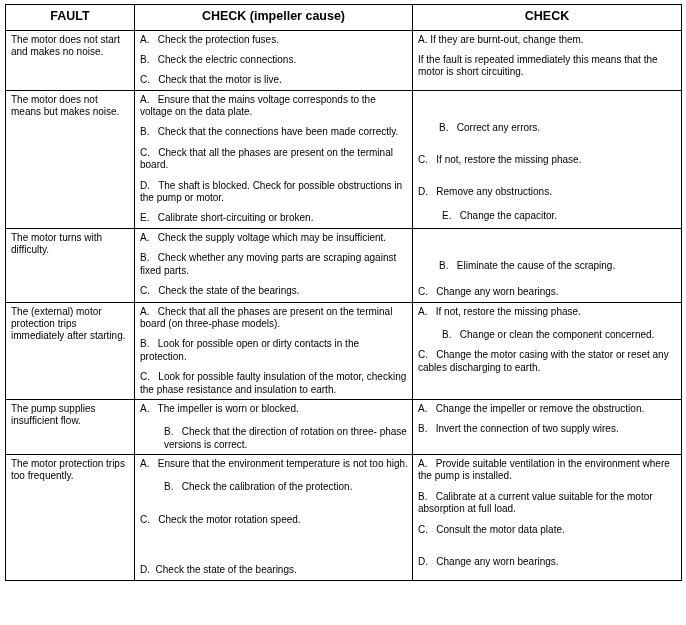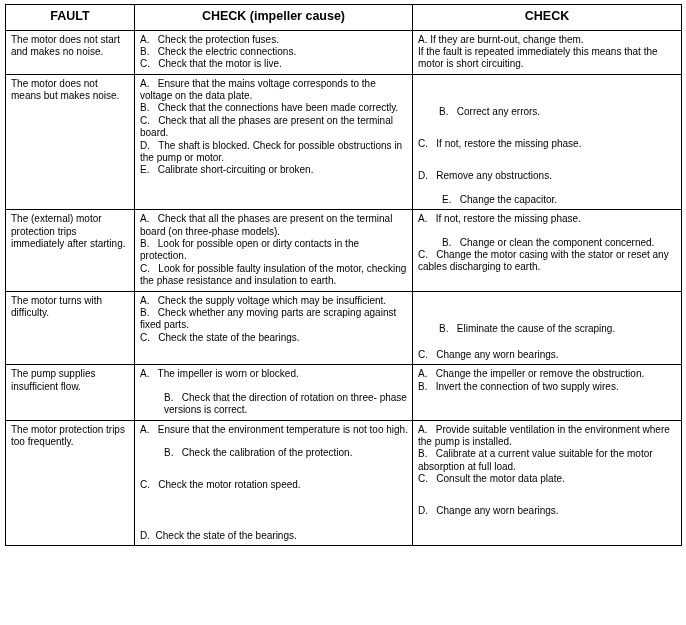--- a/index.html
+++ b/index.html
@@ -42,21 +42,21 @@
   }
   col.c-fault { width: 129px; }
   col.c-check { width: 278px; }
   col.c-remedy { width: 269px; }
 
   .item {
     display: block;
     white-space: pre-wrap;
   }
   .item + .item {
-    margin-top: 0;
+    margin-top: 8px;
   }
   .gap-1 { margin-top: 11px !important; padding-left: 24px; }
   .gap-2 { margin-top: 20px !important; }
   .gap-3 { margin-top: 28px !important; margin-left: 21px; }
   .gap-4 { margin-top: 38px !important; }
   .gap-5 { margin-top: 14px !important; }
 </style>
 </head>
 <body>
 
@@ -105,46 +105,46 @@
         <td>
           <span class="item gap-3">B.   Correct any errors.</span>
           <span class="item gap-2">C.   If not, restore the missing phase.</span>
           <span class="item gap-2">D.   Remove any obstructions.</span>
           <span class="item gap-1">E.   Change the capacitor.</span>
         </td>
       </tr>
 
       <tr>
         <td>
+          <span class="item">The motor turns with difficulty.</span>
+        </td>
+        <td>
+          <span class="item">A.   Check the supply voltage which may be insufficient.</span>
+          <span class="item">B.   Check whether any moving parts are scraping against fixed parts.</span>
+          <span class="item">C.   Check the state of the bearings.</span>
+        </td>
+        <td>
+          <span class="item gap-3">B.   Eliminate the cause of the scraping.</span>
+          <span class="item gap-5">C.   Change any worn bearings.</span>
+        </td>
+      </tr>
+
+      <tr>
+        <td>
           <span class="item">The (external) motor protection trips immediately after starting.</span>
         </td>
         <td>
           <span class="item">A.   Check that all the phases are present on the terminal board (on three-phase models).</span>
           <span class="item">B.   Look for possible open or dirty contacts in the protection.</span>
           <span class="item">C.   Look for possible faulty insulation of the motor, checking the phase resistance and insulation to earth.</span>
         </td>
         <td>
           <span class="item">A.   If not, restore the missing phase.</span>
           <span class="item gap-1">B.   Change or clean the component concerned.</span>
           <span class="item">C.   Change the motor casing with the stator or reset any cables discharging to earth.</span>
-        </td>
-      </tr>
-
-      <tr>
-        <td>
-          <span class="item">The motor turns with difficulty.</span>
-        </td>
-        <td>
-          <span class="item">A.   Check the supply voltage which may be insufficient.</span>
-          <span class="item">B.   Check whether any moving parts are scraping against fixed parts.</span>
-          <span class="item">C.   Check the state of the bearings.</span>
-        </td>
-        <td>
-          <span class="item gap-3">B.   Eliminate the cause of the scraping.</span>
-          <span class="item gap-5">C.   Change any worn bearings.</span>
         </td>
       </tr>
 
       <tr>
         <td>
           <span class="item">The pump supplies insufficient flow.</span>
         </td>
         <td>
           <span class="item">A.   The impeller is worn or blocked.</span>
           <span class="item gap-1">B.   Check that the direction of rotation on three- phase versions is correct.</span>

